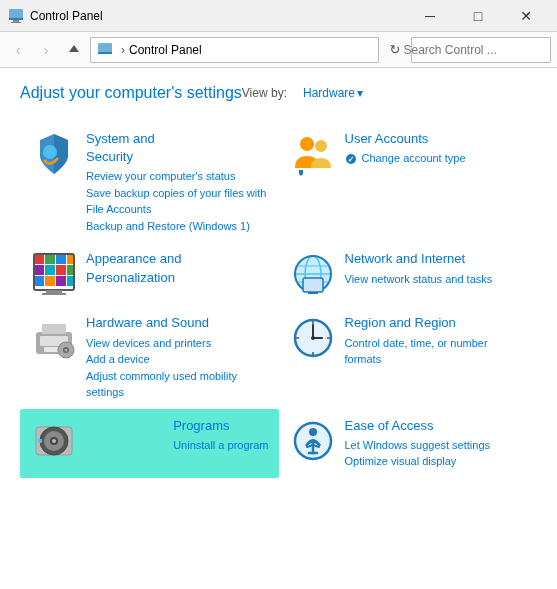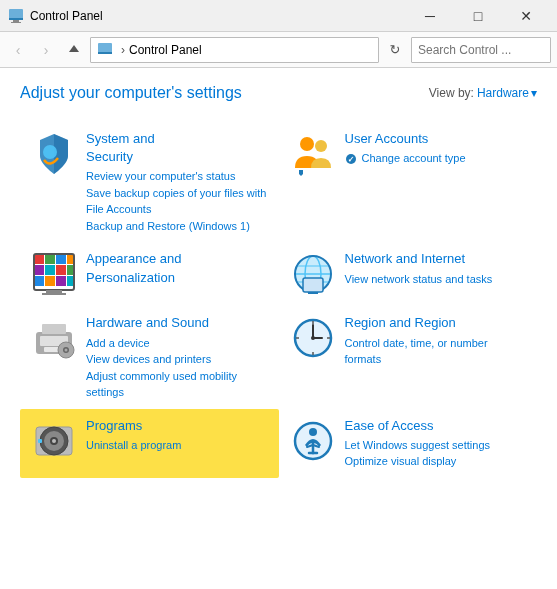--- a/index.html
+++ b/index.html
@@ -121,20 +121,21 @@
     }
     .search-box {
       height: 26px;
       border: 1px solid #bbb;
       background: #fff;
       display: flex;
       align-items: center;
       padding: 0 6px;
       width: 140px;
       border-radius: 1px;
+      justify-content: center;
     }
     .search-input {
       border: none;
       outline: none;
       font-size: 12px;
       flex: 1;
       color: #aaa;
       background: transparent;
     }
 
@@ -143,34 +144,34 @@
       padding: 16px 20px;
       background: #fff;
       height: calc(589px - 32px - 36px);
       overflow-y: auto;
     }
 
     
     .header-row {
       display: flex;
       align-items: center;
-      justify-content: space-between;
+      justify-content: flex-start;
       margin-bottom: 20px;
     }
     .page-title {
       font-size: 16px;
       color: #0078d7;
       font-weight: 300;
     }
     .view-by {
       display: flex;
       align-items: center;
       font-size: 12px;
       color: #333;
-      gap: 3px;
+      gap: 16px;
     }
     .view-by-label { color: #555; }
     .view-by-value {
       color: #0078d7;
       cursor: pointer;
       display: flex;
       align-items: center;
       gap: 2px;
     }
 
@@ -182,21 +183,22 @@
     }
 
     .category-item {
       display: flex;
       align-items: flex-start;
       padding: 8px 10px;
       gap: 8px;
       border-radius: 2px;
     }
     .category-item.highlighted {
-      background: #fde047;
+      background: #5eead4;
+      justify-content: space-between;
     }
     .category-icon {
       width: 48px;
       height: 48px;
       flex-shrink: 0;
       display: flex;
       align-items: center;
       justify-content: center;
     }
     .category-text {}
@@ -388,22 +390,22 @@
           <rect x="14" y="33" width="20" height="5" rx="1" fill="#e8e8e8"></rect>
 
           <circle cx="36" cy="36" r="8" fill="#aaa" stroke="#888" stroke-width="1"></circle>
           <circle cx="36" cy="36" r="3" fill="#666"></circle>
           <circle cx="36" cy="36" r="1.5" fill="#aaa"></circle>
         </svg>
       </div>
       <div class="category-text">
         <div class="category-title">Hardware and Sound</div>
         <div class="category-links">
+          <span class="category-link">View devices and printers</span>
           <span class="category-link">Add a device</span>
-          <span class="category-link">View devices and printers</span>
           <span class="category-link">Adjust commonly used mobility settings</span>
         </div>
       </div>
     </div>
 
     <div class="category-item">
       <div class="category-icon">
         <svg width="48" height="48" viewBox="0 0 48 48">
 
           <circle cx="24" cy="24" r="18" fill="#e3f2fd" stroke="#1e7ab8" stroke-width="2.5"></circle>

